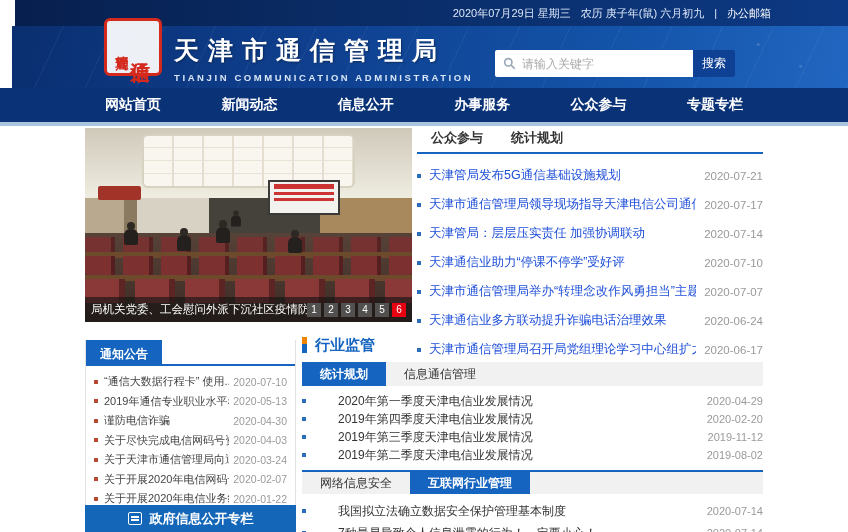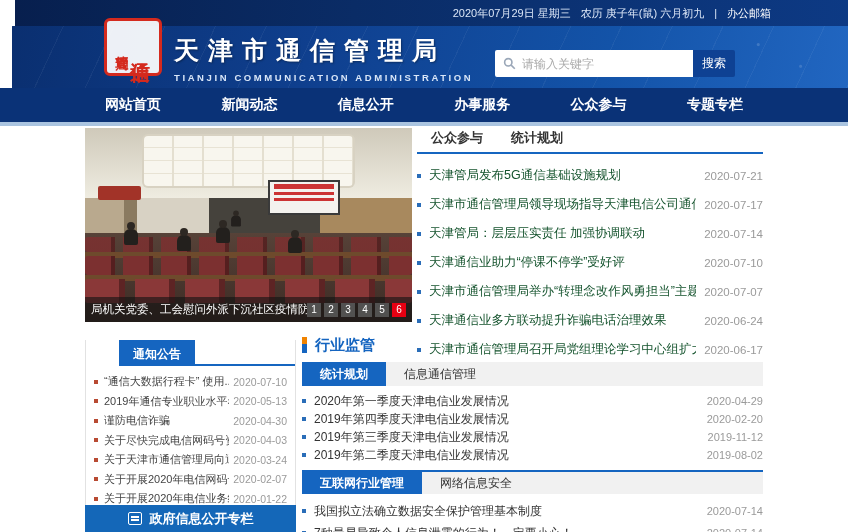--- a/index.html
+++ b/index.html
@@ -84,26 +84,26 @@
   .page-dot.active { background:#e60012; }
 
   
   .news { position:absolute; left:332px; top:0; width:346px; }
   .news-tabs { display:flex; align-items:flex-end; border-bottom:2px solid #1565c0; height:26px; }
   .news-tab { font-size:13px; color:#333; padding:5px 14px; cursor:pointer; font-weight:bold; }
   .news-tab.active { background:#1565c0; color:#fff; }
   .news-list { margin-top:7px; }
   .news-row { display:flex; align-items:center; height:29px; cursor:pointer; }
   .sq { width:4px; height:4px; background:#2a6db8; margin-right:8px; flex:none; }
-  .news-title { font-size:12.5px; color:#14532d; flex:1; white-space:nowrap; overflow:hidden; }
+  .news-title { font-size:12.5px; color:#1d4ed8; flex:1; white-space:nowrap; overflow:hidden; }
   .news-date { font-size:11.5px; color:#9a9a9a; margin-left:8px; flex:none; }
 
   
   .notices { position:absolute; left:0; top:212px; width:211px; border:1px solid #e2e2e2; border-top:none; background:#fff; }
-  .notice-head { border-bottom:2px solid #1565c0; height:26px; display:flex;margin-left:33px; }
+  .notice-head { border-bottom:2px solid #1565c0; height:26px; display:flex; }
   .notice-tab { background:#1565c0; color:#fff; font-size:12px; font-weight:bold; padding:6px 14px; cursor:pointer; }
   .notice-list { padding:6px 8px 8px; }
   .notice-row { display:flex; align-items:center; height:19.5px; cursor:pointer; }
   .sq-red { width:4px; height:4px; background:#b84a32; margin-right:6px; flex:none; }
   .notice-title { font-size:11px; color:#444; flex:1; white-space:nowrap; overflow:hidden; }
   .notice-date { font-size:10.5px; color:#9a9a9a; margin-left:4px; flex:none; }
   .gov-btn { position:absolute; left:0; top:377px; width:211px; height:27px; background:#1467b8; color:#fff;
     border:none; font-size:13px; font-weight:bold; display:flex; align-items:center; justify-content:center; gap:8px;
     cursor:pointer; font-family:inherit; }
   .cal-icon { width:14px; height:13px; border:1.5px solid #fff; border-radius:2px; position:relative; }
@@ -113,21 +113,21 @@
   .industry { position:absolute; left:217px; top:206px; width:461px; }
   .ind-title-row { display:flex; align-items:center; height:22px; margin-bottom:6px; }
   .ind-mark { width:5px; height:16px; margin-right:8px;
     background:linear-gradient(#f08300 0 45%, #1565c0 45% 100%); }
   .ind-title { color:#1565c0; font-size:15px; font-weight:bold; }
   .tabbar { background:#f1f1f1; height:24px; display:flex; align-items:stretch; }
   .tabbar.second { border-top:2px solid #1565c0; margin-top:4px; }
   .tabbar .tab { font-size:12px; color:#333; padding:4px 18px; display:flex; align-items:center; cursor:pointer; }
   .tabbar .tab.active { background:#1565c0; color:#fff; font-weight:bold; }
   .ind-list { padding:6px 0 2px; }
-  .ind-row { display:flex; align-items:center; height:18px; cursor:pointer; }
+  .ind-row { display:flex; align-items:center; height:18px; cursor:pointer;gap:24px; }
   .ind-row.tall { height:22px; }
   .ind-title-text { font-size:12px; color:#333; flex:1; white-space:nowrap; overflow:hidden; }
   .ind-date { font-size:11px; color:#9a9a9a; margin-left:8px; flex:none; }
 </style>
 </head>
 <body>
 
 <div class="page">
 
   <div class="topbar">
@@ -327,22 +327,22 @@
           <span class="ind-title-text">2019年第三季度天津电信业发展情况</span>
           <span class="ind-date">2019-11-12</span>
         </div>
         <div class="ind-row">
           <span class="sq"></span>
           <span class="ind-title-text">2019年第二季度天津电信业发展情况</span>
           <span class="ind-date">2019-08-02</span>
         </div>
       </div>
       <div class="tabbar second">
+        <span class="tab">网络信息安全</span>
         <span class="tab active">互联网行业管理</span>
-        <span class="tab">网络信息安全</span>
       </div>
       <div class="ind-list">
         <div class="ind-row tall">
           <span class="sq"></span>
           <span class="ind-title-text">我国拟立法确立数据安全保护管理基本制度</span>
           <span class="ind-date">2020-07-14</span>
         </div>
         <div class="ind-row tall">
           <span class="sq"></span>
           <span class="ind-title-text">7种最易导致个人信息泄露的行为！一定要小心！</span>

